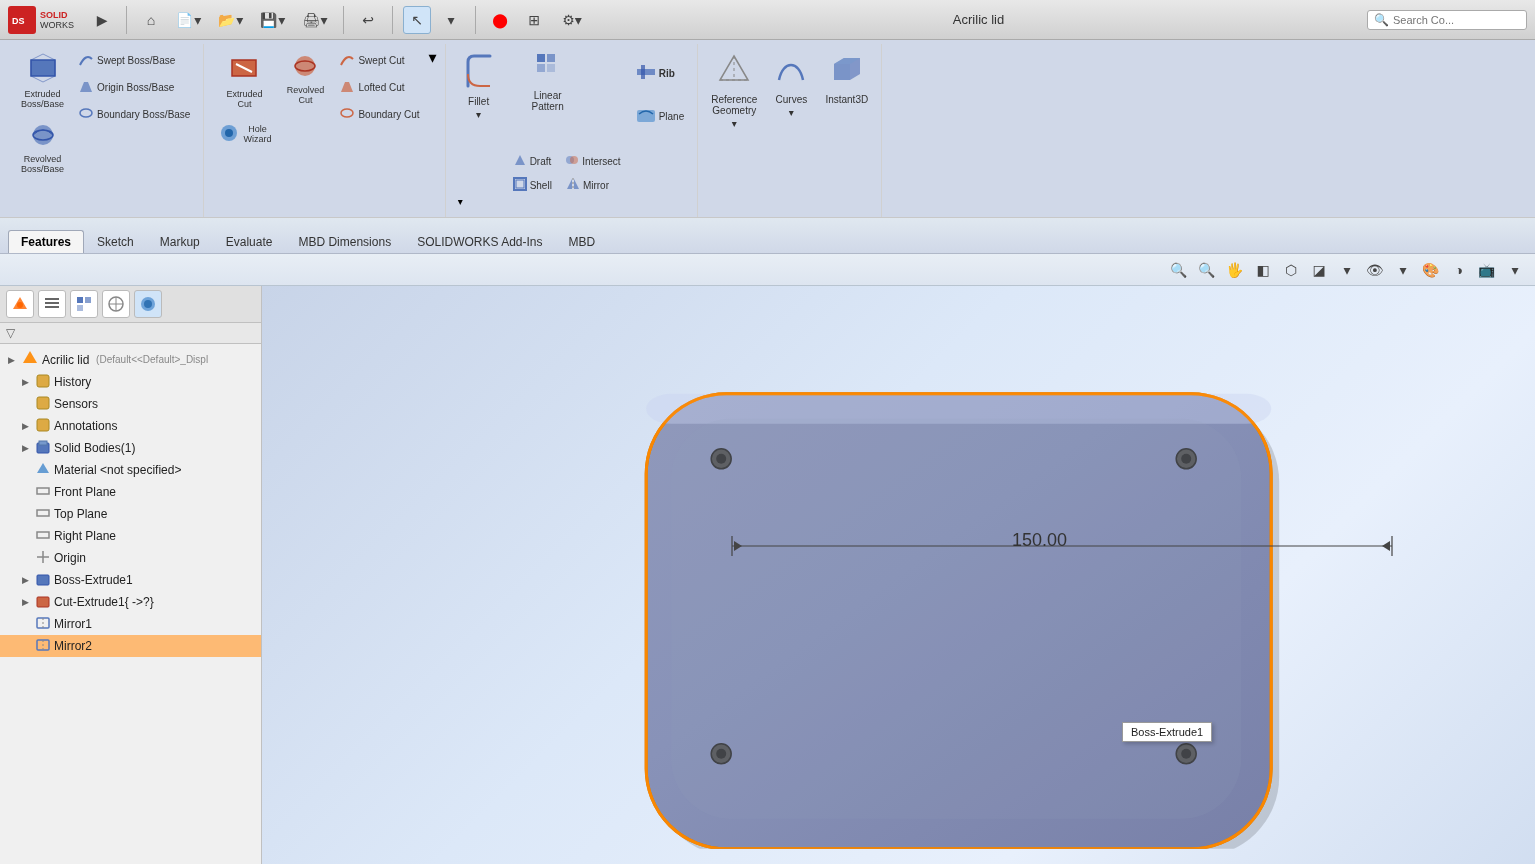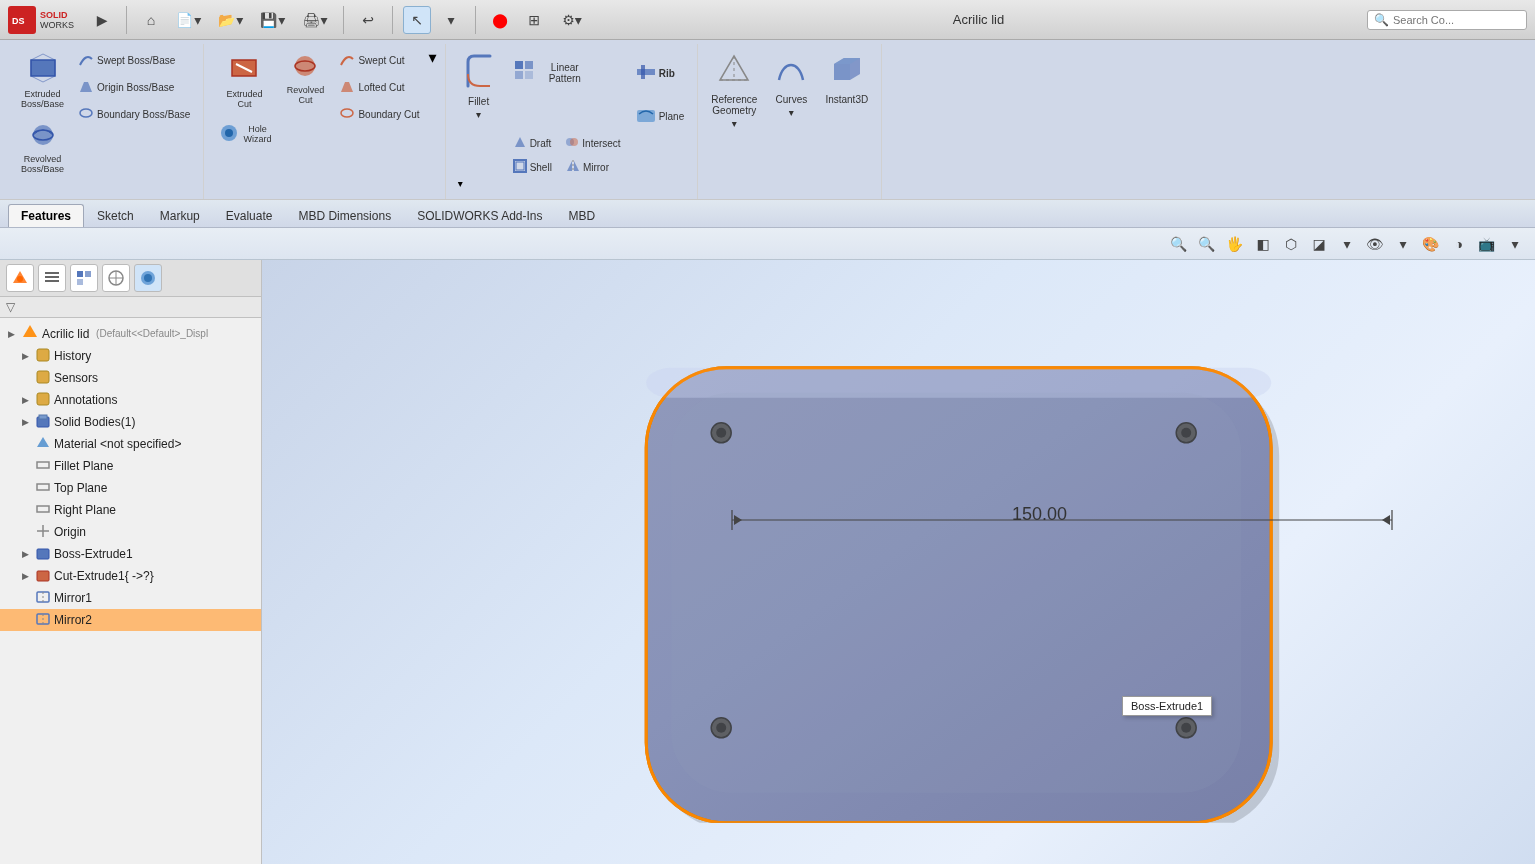--- a/index.html
+++ b/index.html
@@ -71,21 +71,21 @@
       border-radius: 3px; font-size: 10px; color: #333; white-space: nowrap;
     }
     .ribbon-btn-small .icon { font-size: 14px; }
     .ribbon-column { display: flex; flex-direction: column; gap: 2px; }
 
     
     #ribbon-tabs {
       display: flex; align-items: flex-end;
       background: linear-gradient(to bottom, #e0e8f0, #d0d8e8);
       padding: 0 8px;
-      height: 28px; border-bottom: 1px solid #b0b8c8;
+      height: 36px; border-bottom: 1px solid #b0b8c8;
     }
     .ribbon-tab {
       padding: 4px 12px; font-size: 12px; cursor: pointer;
       border: 1px solid transparent; border-bottom: none;
       border-radius: 3px 3px 0 0; color: #333;
     }
     .ribbon-tab.active {
       background: #f5f5f5; border-color: #a0a8b8; color: #000;
       font-weight: bold;
     }
@@ -335,21 +335,21 @@
           <svg width="30" height="38" viewBox="0 0 30 38">
             <path d="M4,34 L4,10 Q4,4 10,4 L26,4" fill="none" stroke="#5577bb" stroke-width="3" stroke-linecap="round"></path>
             <path d="M4,22 Q4,34 16,34 L26,34" fill="none" stroke="#cc6644" stroke-width="2"></path>
           </svg>
         </div>
         <span class="label">Fillet</span>
         <span style="font-size:10px;cursor:pointer;">▾</span>
       </div>
 
       <div class="ribbon-column">
-        <div class="ribbon-btn" style="flex-direction:row;min-width:60px;min-height:50px;max-width:80px;align-items:center;gap:10px;">
+        <div class="ribbon-btn" style="flex-direction:column;min-width:60px;min-height:50px;max-width:80px;align-items:center;gap:10px;">
           <div>
             <svg width="26" height="26" viewBox="0 0 26 26">
               <rect x="2" y="2" width="8" height="8" fill="#5577bb"></rect>
               <rect x="12" y="2" width="8" height="8" fill="#5577bb" opacity="0.7"></rect>
               <rect x="2" y="12" width="8" height="8" fill="#5577bb" opacity="0.5"></rect>
               <rect x="12" y="12" width="8" height="8" fill="#5577bb" opacity="0.3"></rect>
             </svg>
           </div>
           <span class="label">Linear<br>Pattern</span>
         </div>
@@ -589,21 +589,21 @@
         </span>
         <span class="item-label">Material &lt;not specified&gt;</span>
       </div>
       <div class="tree-item tree-indent">
         <span class="expand-arrow">&nbsp;</span>
         <span class="item-icon">
           <svg width="14" height="14" viewBox="0 0 14 14">
               <rect x="1" y="4" width="12" height="6" fill="none" stroke="#888" stroke-width="1.5"></rect>
             </svg>
         </span>
-        <span class="item-label">Fillet Plane</span>
+        <span class="item-label">Front Plane</span>
       </div>
       <div class="tree-item tree-indent">
         <span class="expand-arrow">&nbsp;</span>
         <span class="item-icon">
           <svg width="14" height="14" viewBox="0 0 14 14">
               <rect x="1" y="4" width="12" height="6" fill="none" stroke="#888" stroke-width="1.5"></rect>
             </svg>
         </span>
         <span class="item-label">Top Plane</span>
       </div>

